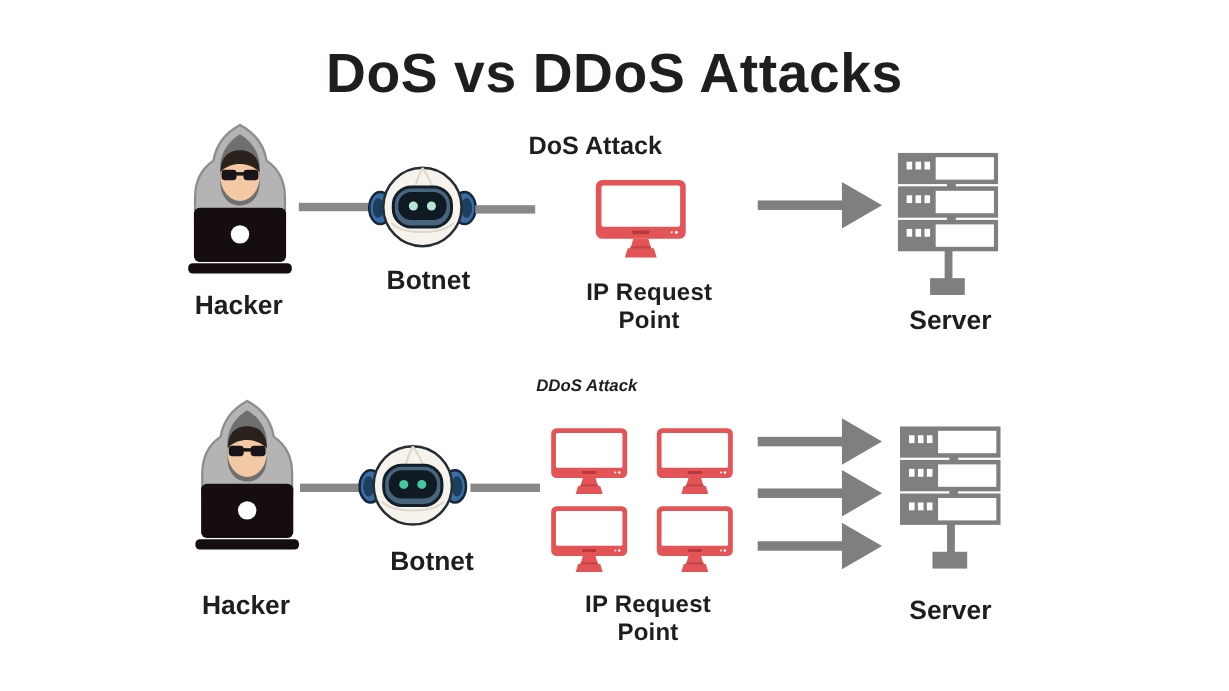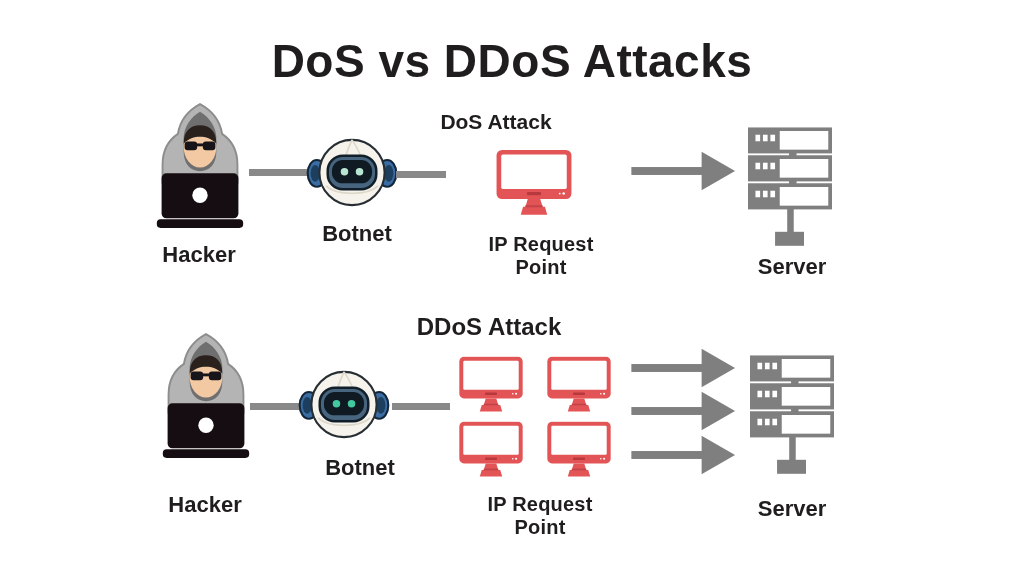--- a/index.html
+++ b/index.html
@@ -5,21 +5,21 @@
   html,body{margin:0;padding:0;background:#ffffff;}
   .canvas{
     position:relative;width:1024px;height:576px;background:#ffffff;
     font-family:"Liberation Sans",sans-serif;color:#1f1d1e;overflow:hidden;
   }
   .title{
     position:absolute;left:0;right:0;top:34px;text-align:center;
     font-size:46px;font-weight:bold;letter-spacing:.5px;
   }
   .heading{position:absolute;text-align:center;font-weight:bold;font-size:21px;}
-  .heading.big{font-size:24px;}
+  .heading.big{font-size:14px;font-style:italic;}
   .label{position:absolute;text-align:center;font-weight:bold;font-size:22px;}
   .label.small{font-size:20px;letter-spacing:.2px;}
   .icon{position:absolute;}
   .icon svg{width:100%;height:100%;display:block;}
   .monitor{color:#e35456;}
   .link{position:absolute;height:7px;background:#898989;}
   .defs{position:absolute;width:0;height:0;overflow:hidden;}
 </style>
 </head>
 <body>

